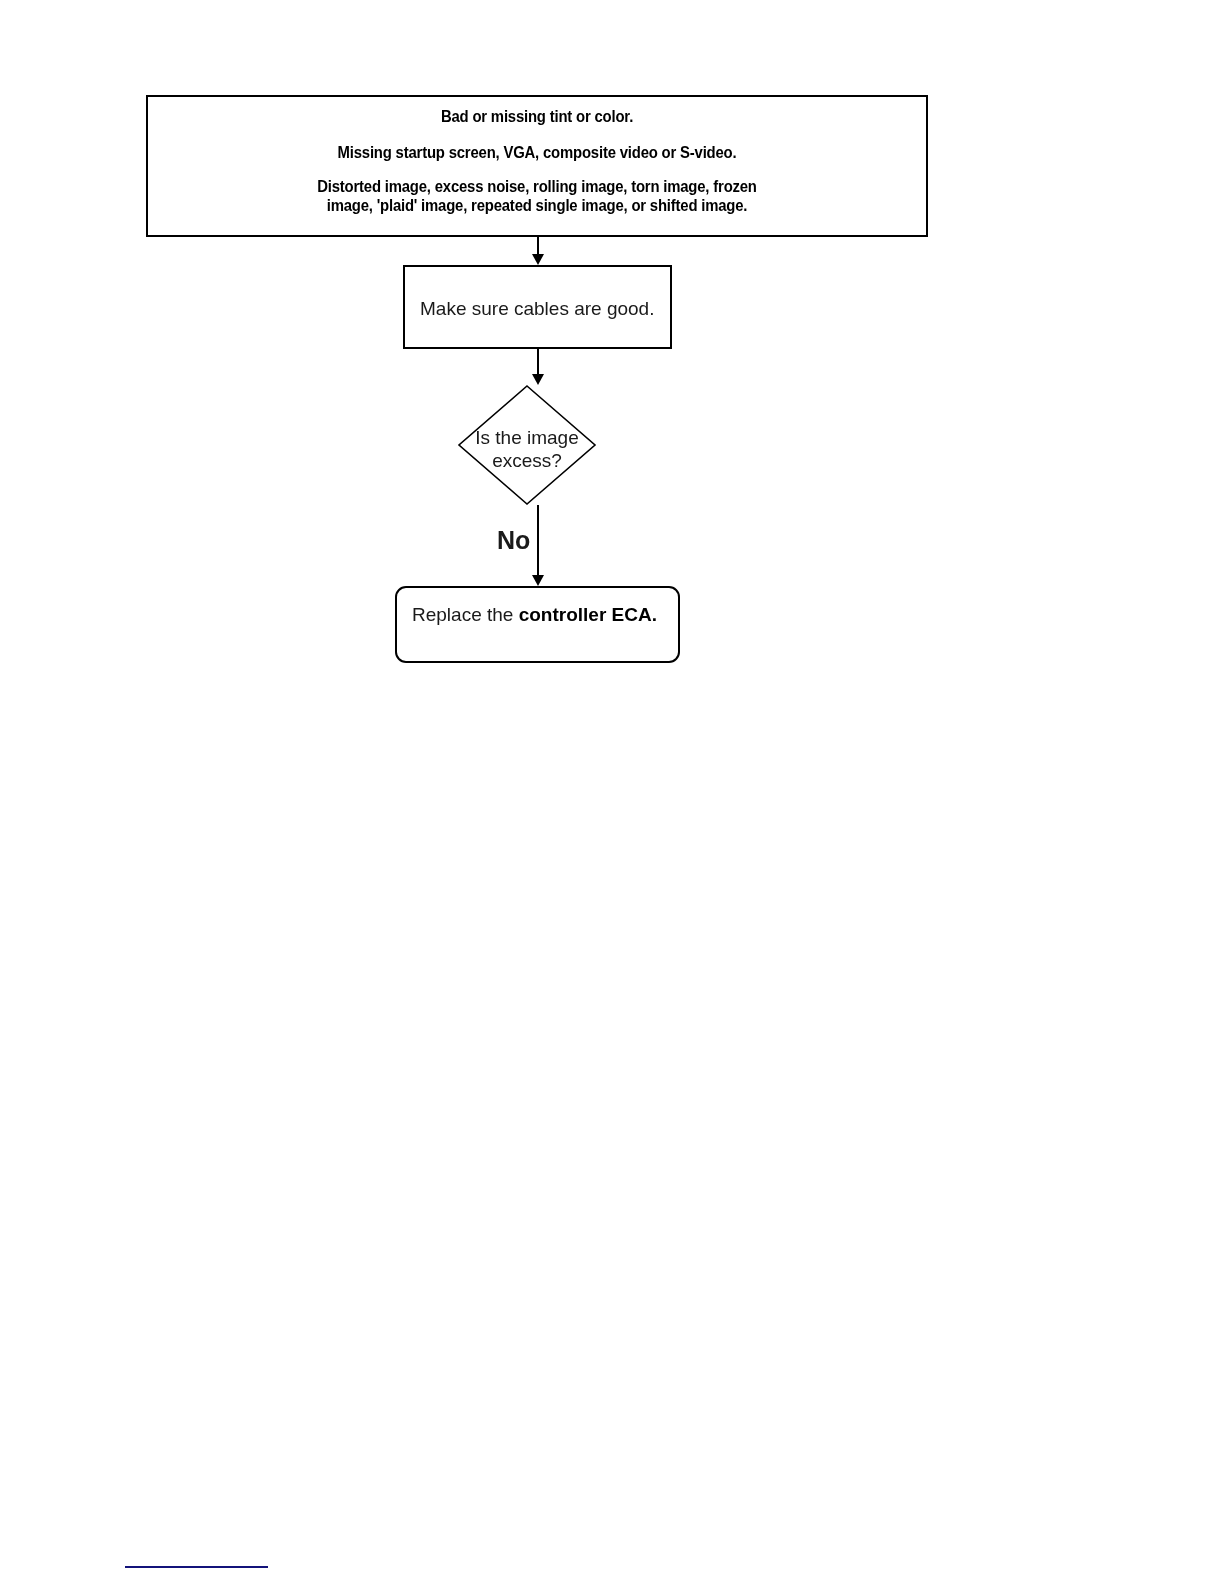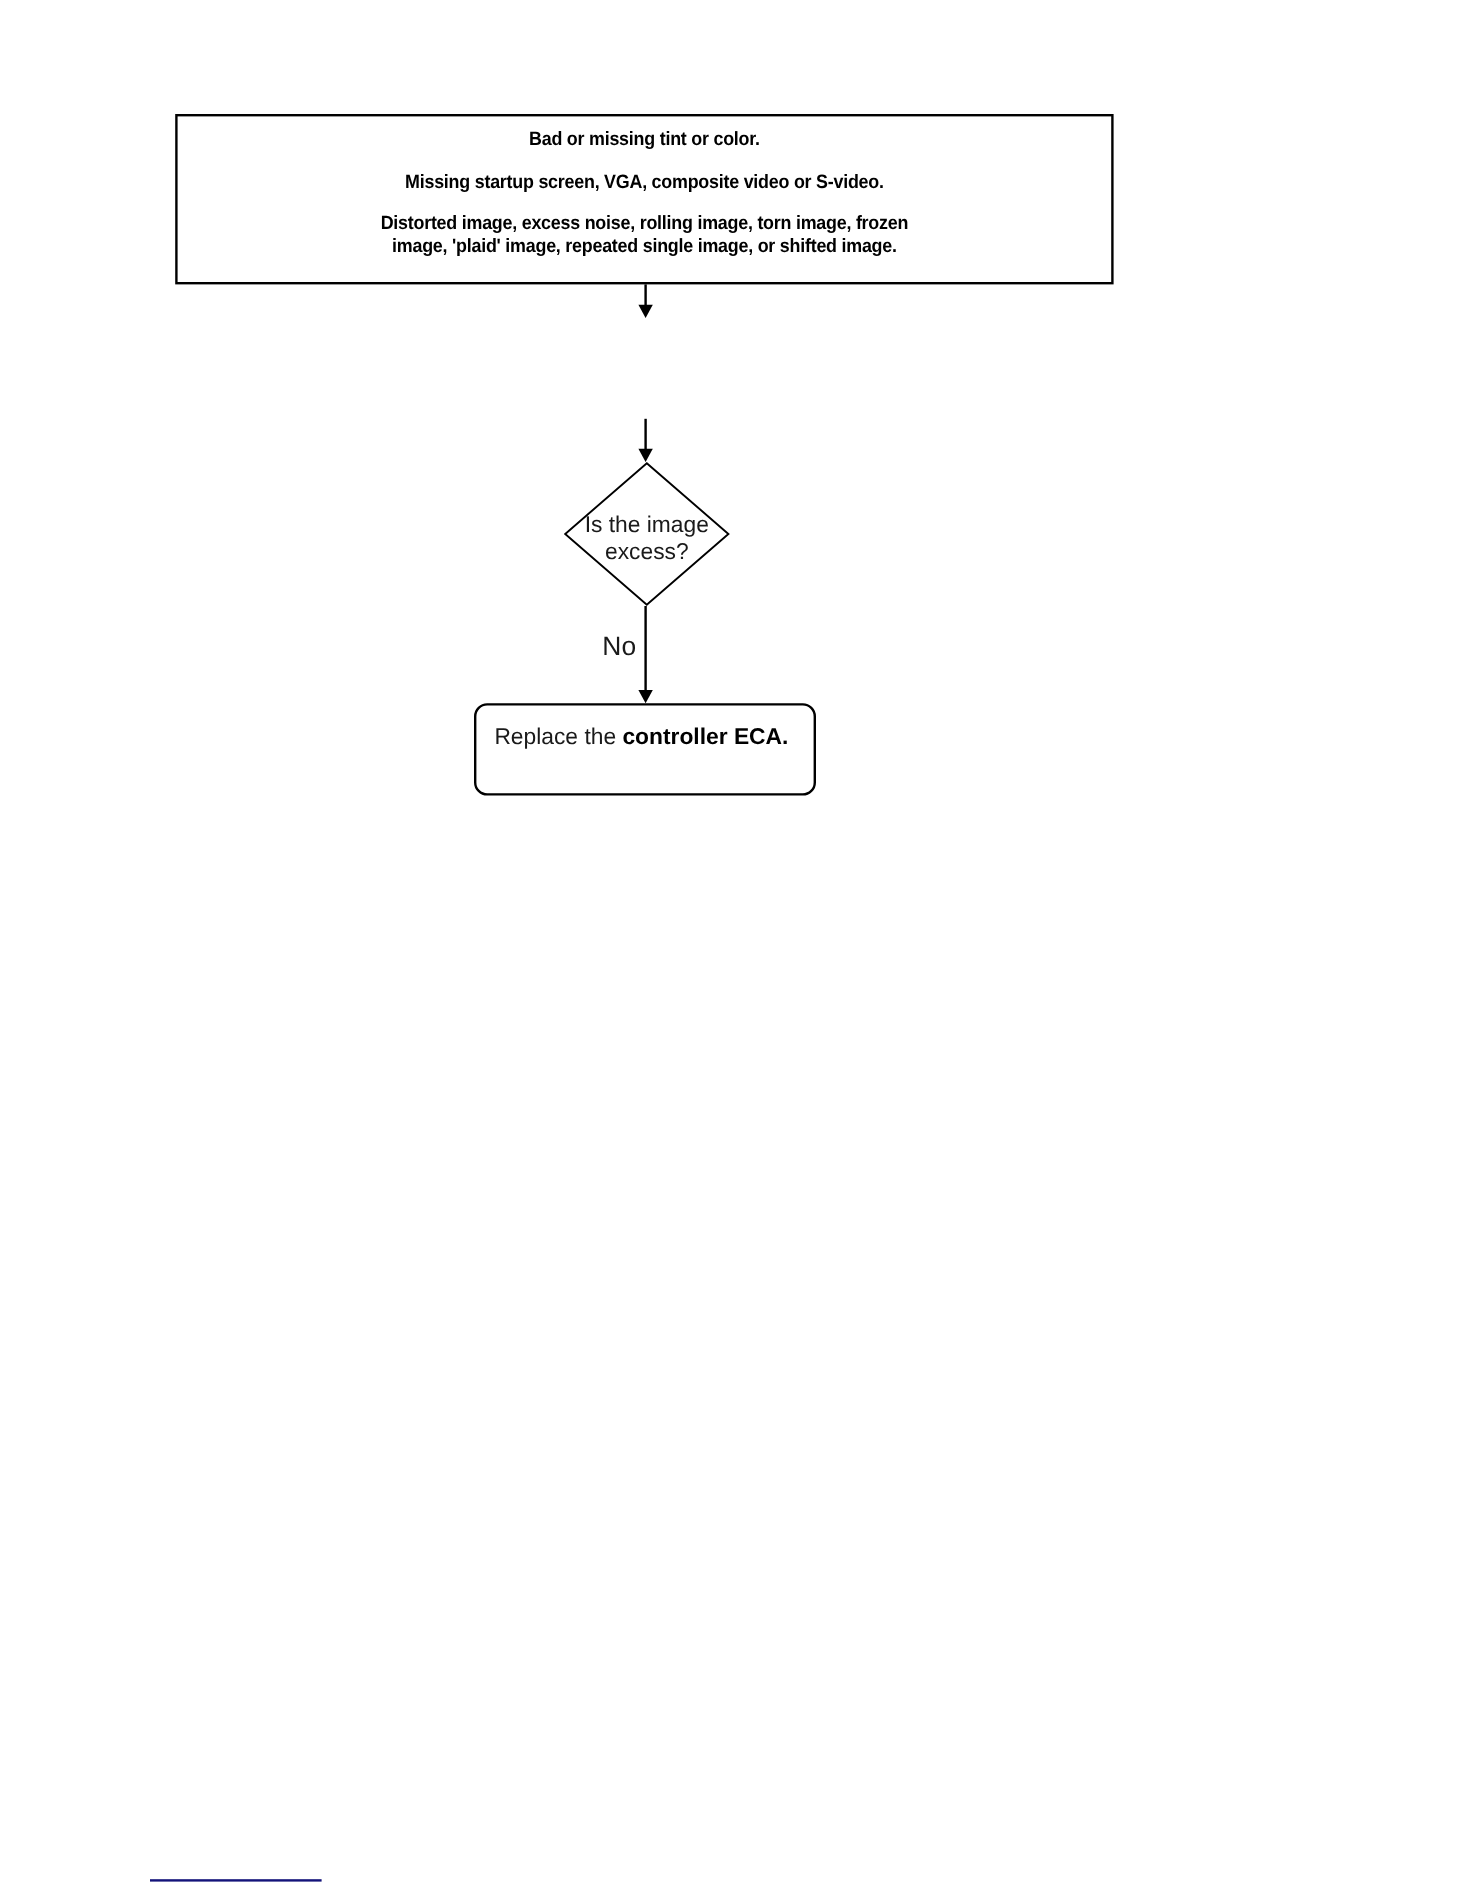--- a/index.html
+++ b/index.html
@@ -88,21 +88,21 @@
     width: 285px;
     height: 77px;
     border-radius: 11px;
   }
   #box-replace .ptext { top: 15px; }
   #box-replace .bold-part { font-weight: bold; color: #000; }
 
   
   .decision {
     position: absolute;
-    left: 470px;
+    left: 458px;
     top: 385px;
     width: 138px;
     height: 120px;
   }
   .decision svg {
     position: absolute;
     left: 0;
     top: 0;
     width: 138px;
     height: 120px;
@@ -151,25 +151,26 @@
 
   #conn-3 { left: 537px; top: 505px; height: 81px; }
   #conn-3 .stem { height: 72px; }
   #conn-3 .head { top: 70px; }
 
   .edge-label {
     position: absolute;
     left: 497px;
     top: 526px;
     width: 40px;
-    text-align: center;
-    font-size: 22px;
+    text-align: left;
+    font-size: 25px;
     color: #1a1a1a;
     padding-right: 2px;
     box-sizing: border-box;
+    font-weight: bold;
   }
 
   
   .footnote-rule {
     position: absolute;
     left: 125px;
     top: 1566px;
     width: 143px;
     height: 0;
     border-top: 2px solid #13137a;
@@ -187,20 +188,23 @@
       <span class="pl">Distorted image, excess noise, rolling image, torn image, frozen</span>
       <span class="pl">image, 'plaid' image, repeated single image, or shifted image.</span>
     </span>
   </div>
 
   <div class="conn" id="conn-1">
     <span class="stem"></span>
     <span class="head"></span>
   </div>
 
+  <div class="proc-box" id="box-cables">
+    <div class="ptext">Make sure cables are good.</div>
+  </div>
 
   <div class="conn" id="conn-2">
     <span class="stem"></span>
     <span class="head"></span>
   </div>
 
   <div class="decision">
     <svg viewBox="0 0 138 120">
       <polygon points="69,1 137,60 69,119 1,60" fill="#ffffff" stroke="#000000" stroke-width="1.6"></polygon>
     </svg>

